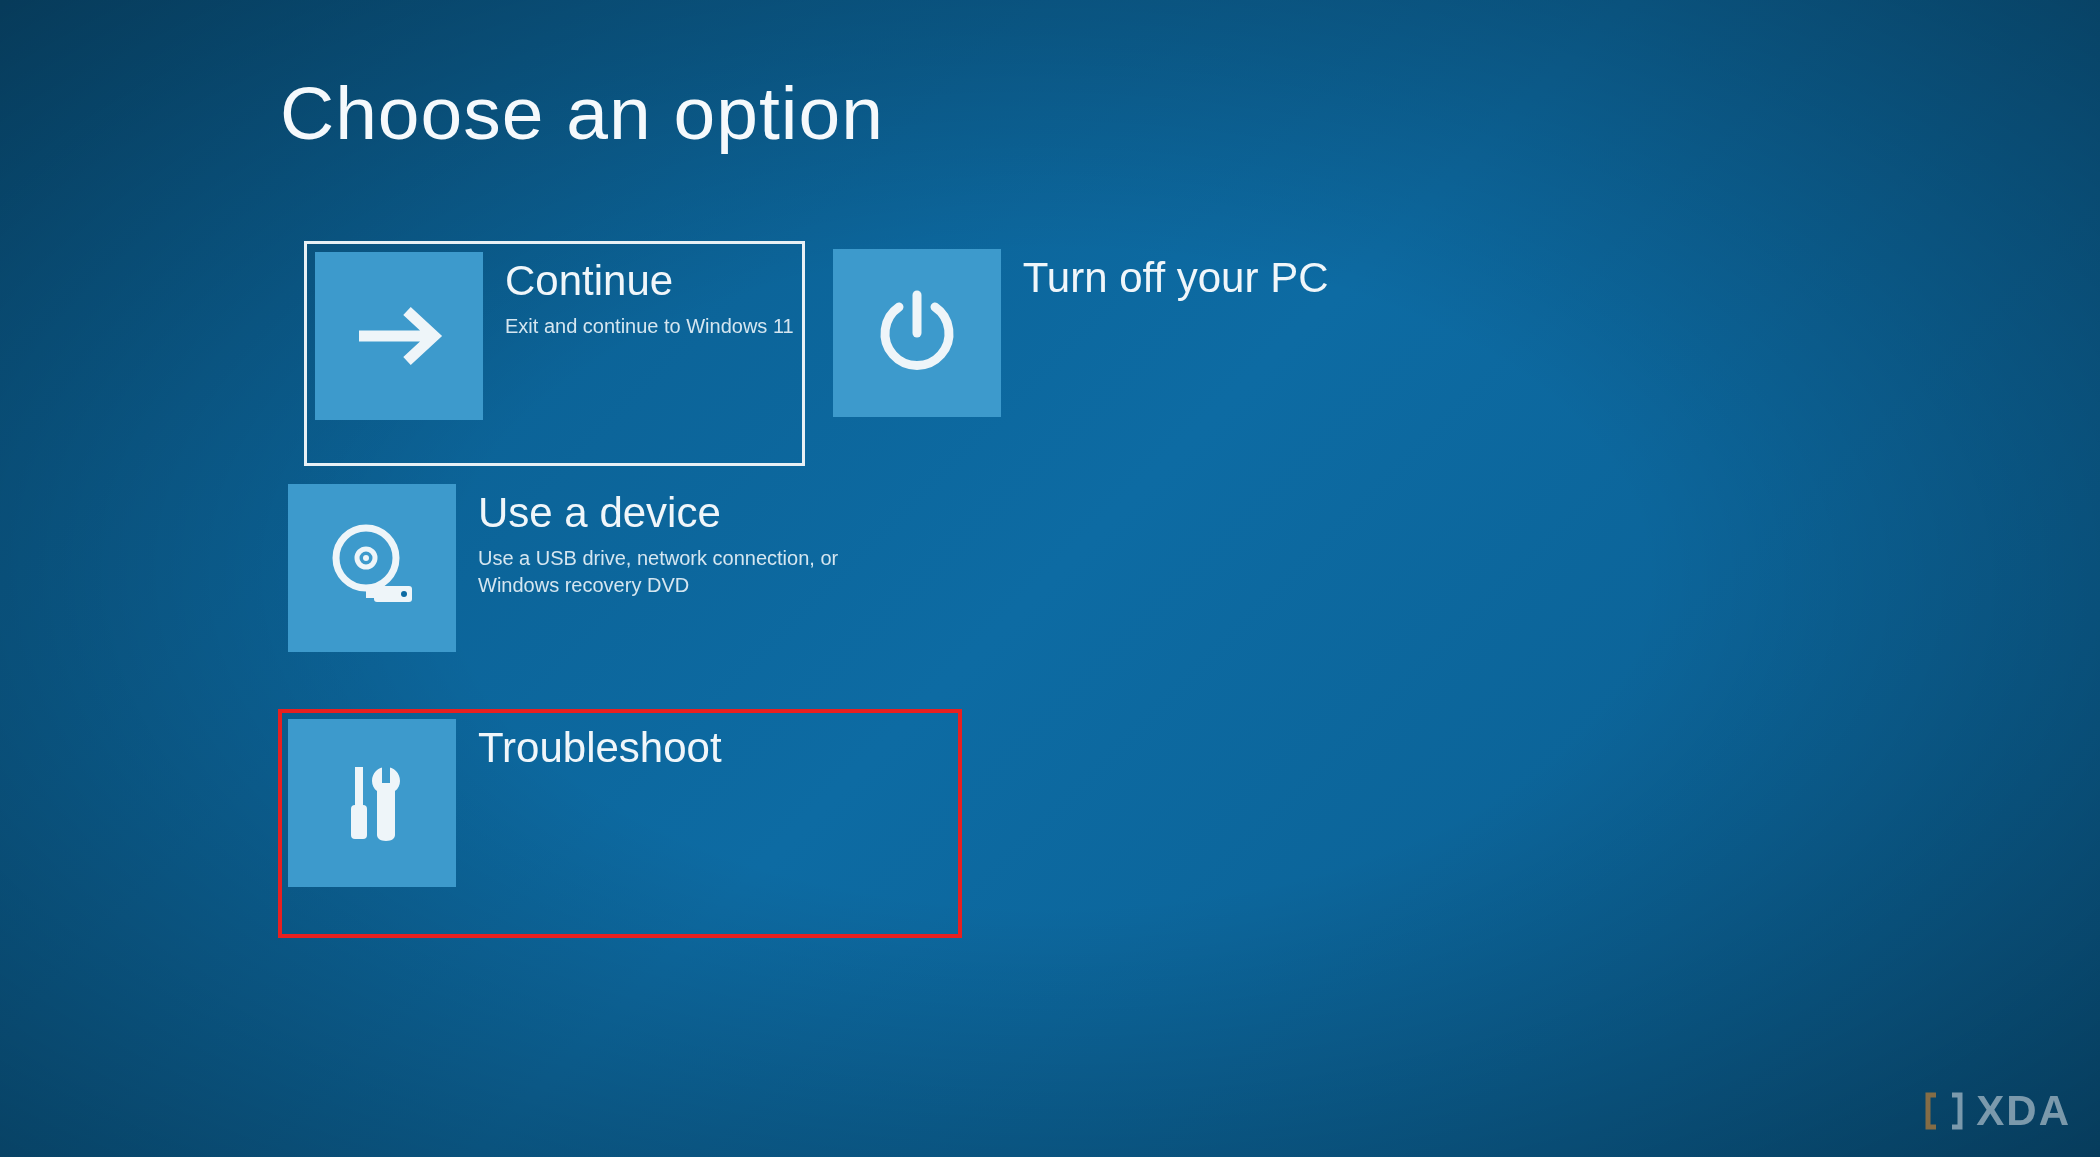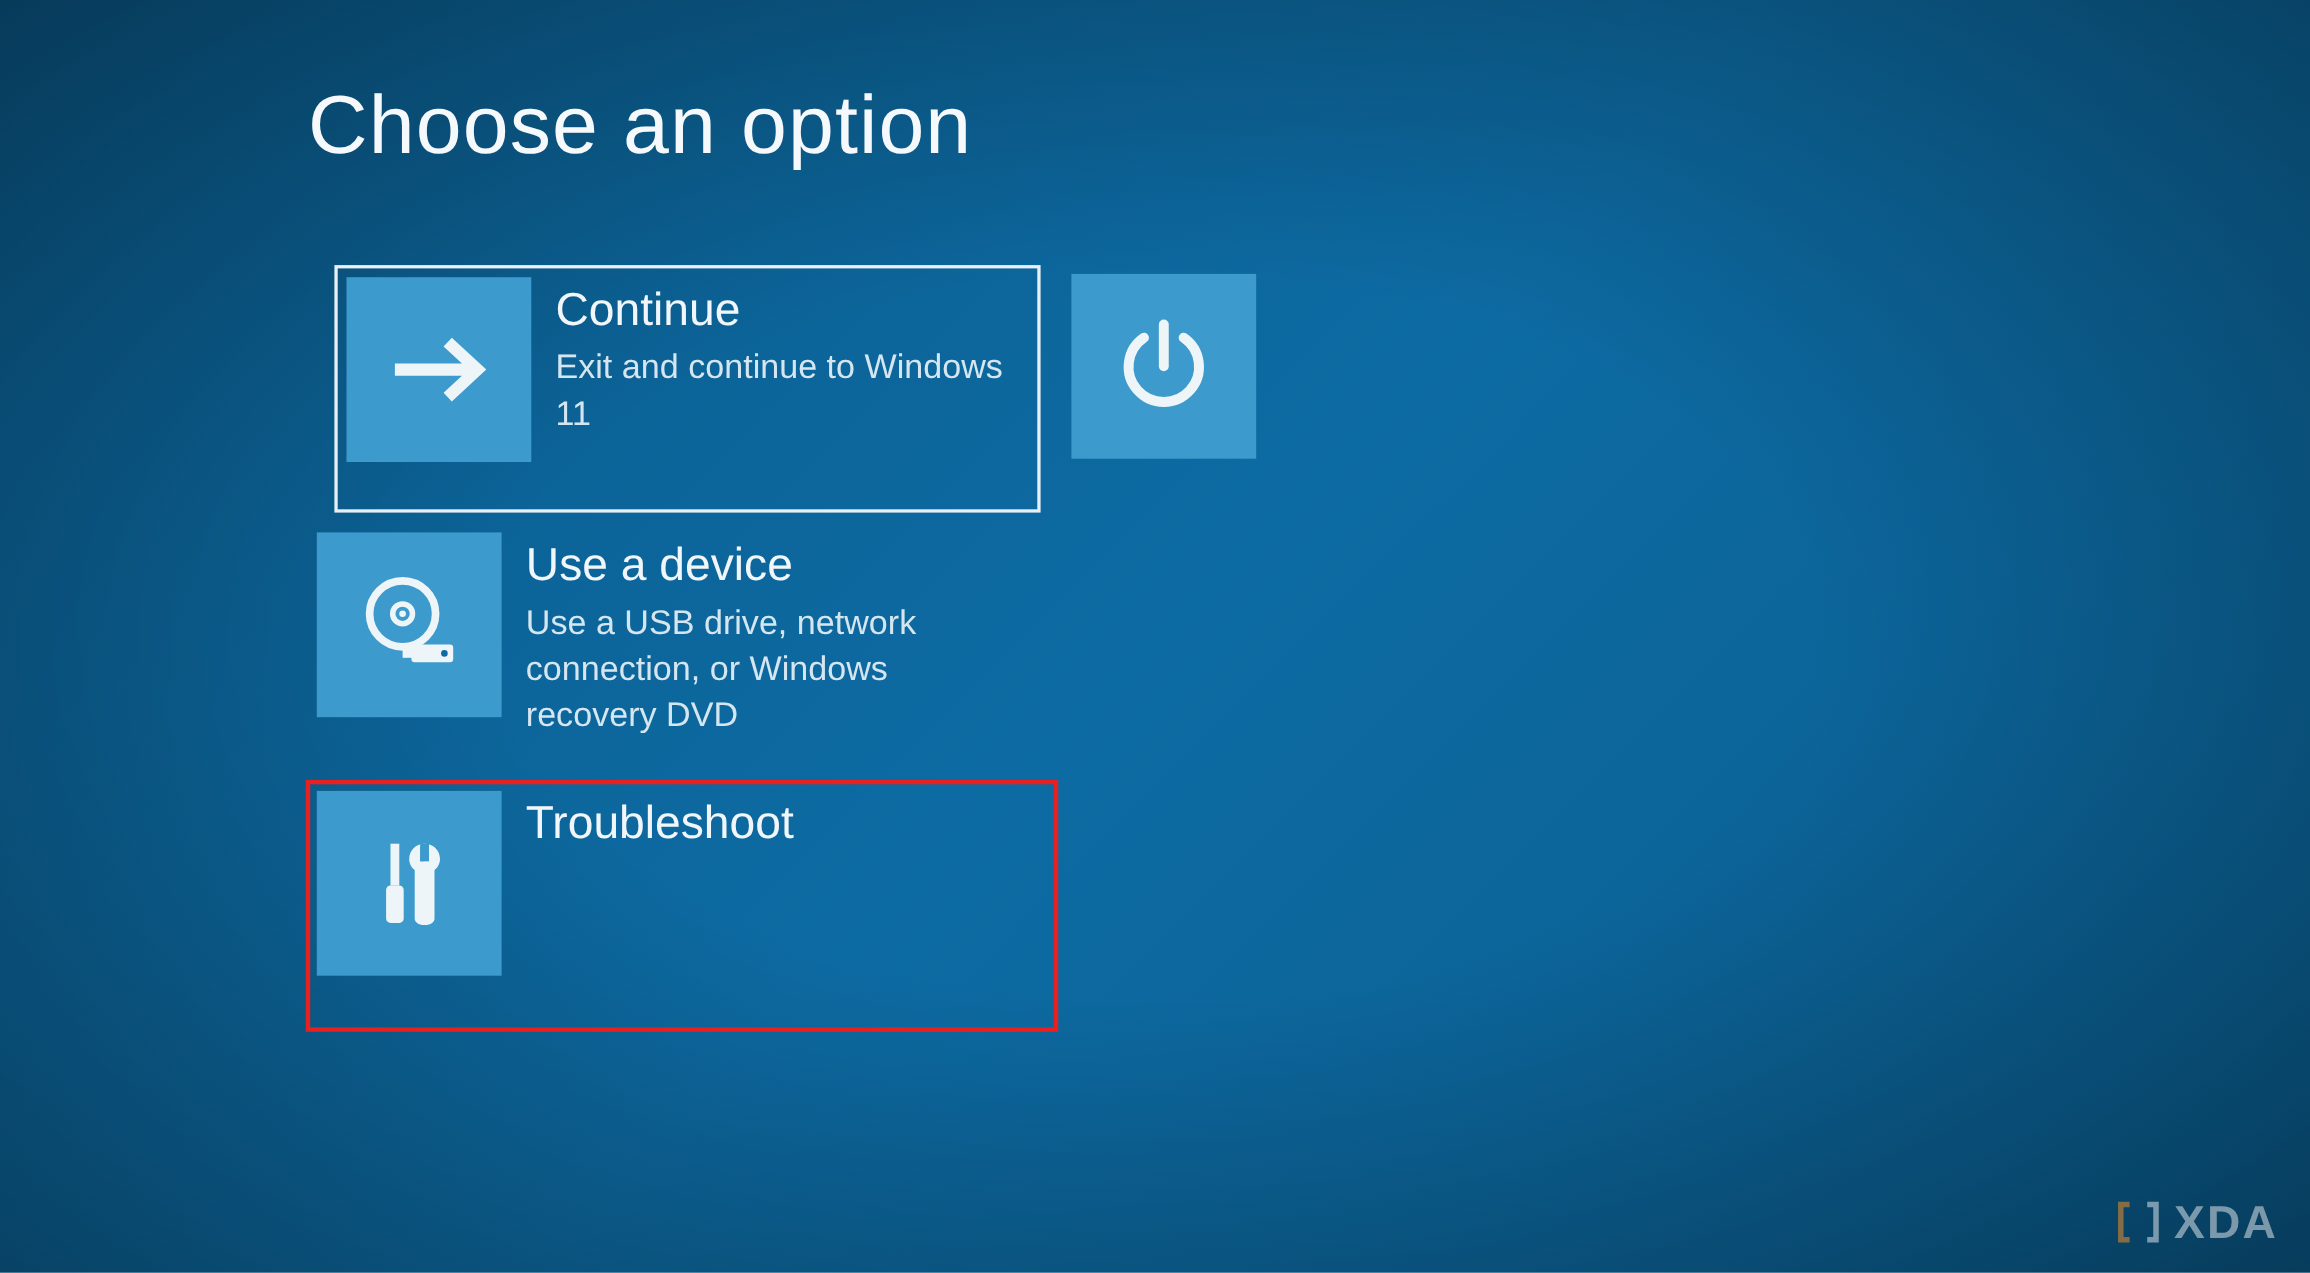--- a/index.html
+++ b/index.html
@@ -74,21 +74,21 @@
     }
     
     .option-title {
       font-size: 42px;
       font-weight: 300;
       color: #f0f6fa;
       margin-bottom: 8px;
     }
     
     .option-desc {
-      font-size: 31px;
+      font-size: 20px;
       font-weight: 300;
       color: #d5e6f0;
       line-height: 1.35;
       max-width: 430px;
     }
     
     .icon-svg {
       width: 100px;
       height: 100px;
       fill: #eef5f9;
@@ -142,20 +142,24 @@
         <div class="option-desc">Exit and continue to Windows 11</div>
       </div>
     </div>
 
     <div class="option-tile">
       <div class="icon-box">
         <svg class="icon-svg" viewBox="0 0 100 100">
           <path d="M 50 12 L 50 50" stroke-width="9" fill="none" stroke-linecap="round"></path>
           <path d="M 32 24 A 32 32 0 1 0 68 24" stroke-width="9" fill="none" stroke-linecap="round"></path>
         </svg>
+      </div>
+      <div class="text-block">
+        <div class="option-title">Turn off your PC</div>
+        <div class="option-desc"></div>
       </div>
     </div>
   </div>
 
   <div class="option-tile" style="width:680px; margin-top:10px;">
     <div class="icon-box">
       <svg class="icon-svg" viewBox="0 0 100 100">
         <circle cx="44" cy="40" r="30" stroke-width="7" fill="none"></circle>
         <circle cx="44" cy="40" r="9" stroke-width="5" fill="none"></circle>
         <circle cx="44" cy="40" r="3" fill="#eef5f9" stroke="none"></circle>

